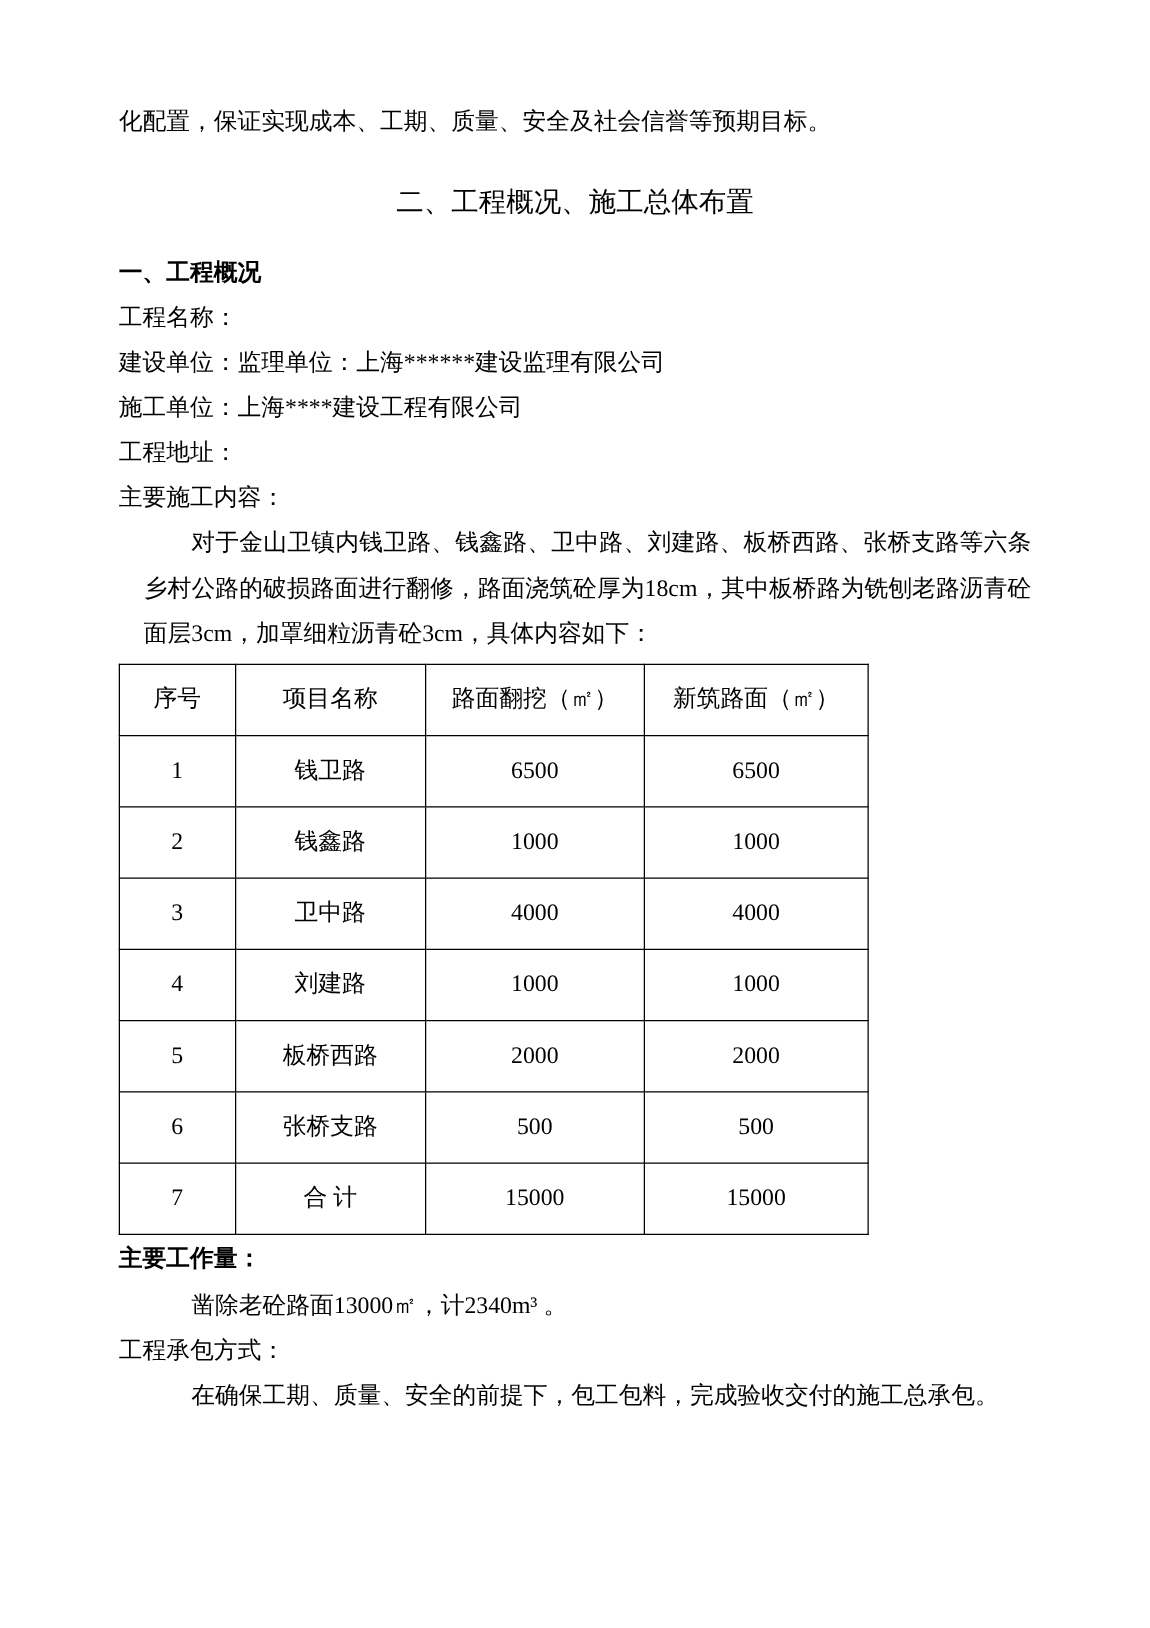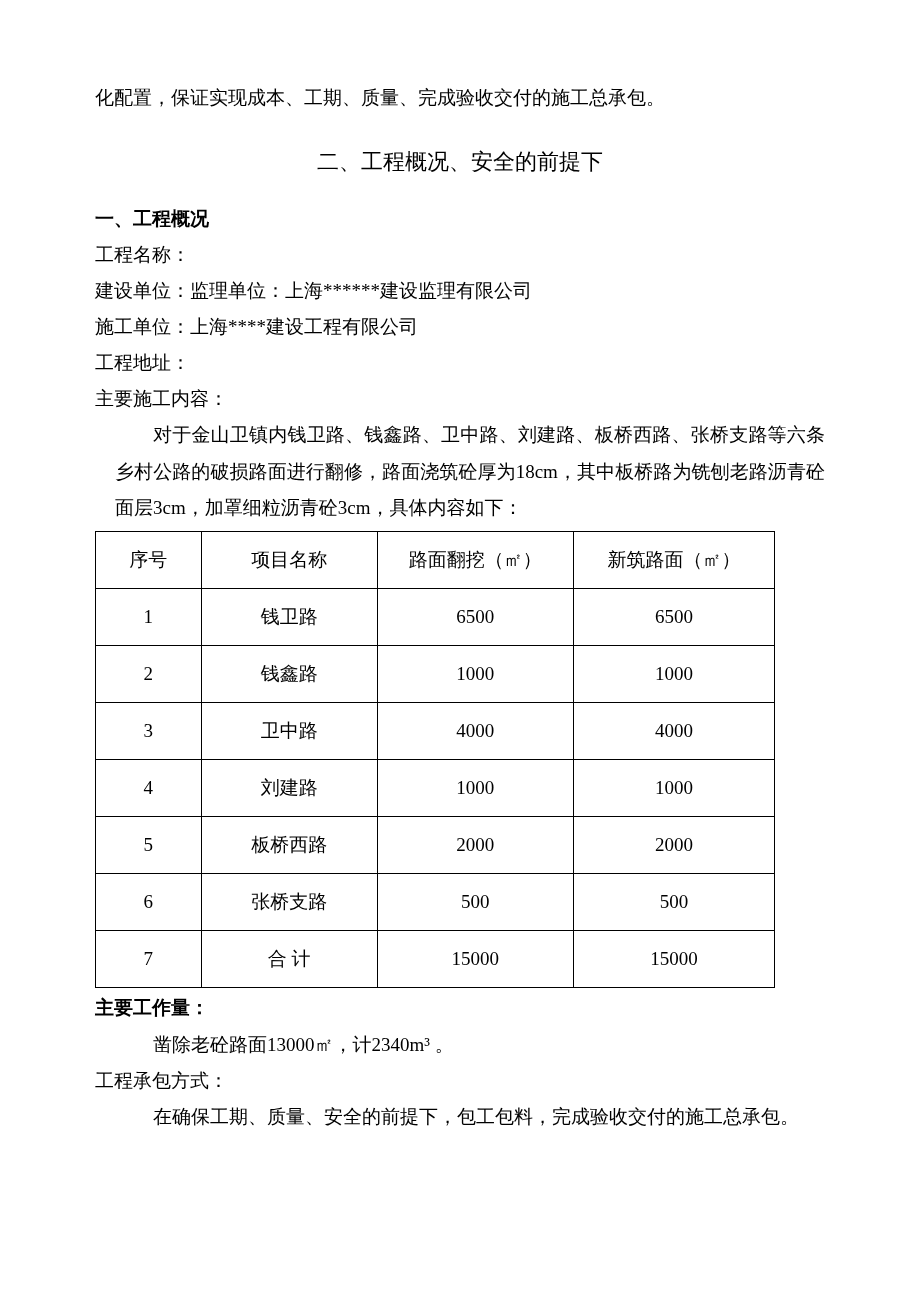--- a/index.html
+++ b/index.html
@@ -29,21 +29,21 @@
     }
     .indent {
       text-indent: 2em;
       margin-left: 20px;
     }
     .table-wrap {
       margin: 5px 0 0 0;
     }
     table {
       border-collapse: collapse;
-      width: 680px;
+      width: 600px;
     }
     th, td {
       border: 1px solid #000;
       text-align: center;
       padding: 10px 0;
       font-weight: normal;
       font-size: 19px;
     }
     th { }
     .col1 { width: 105px; }
@@ -51,23 +51,23 @@
     .col3 { width: 195px; }
     .col4 { width: 200px; }
     .workload {
       margin-top: 2px;
       font-weight: bold;
     }
   </style>
 </head>
 <body>
 
-<p class="para-frag">化配置，保证实现成本、工期、质量、完成验收交付的施工总承包。</p>
+<p class="para-frag">化配置，保证实现成本、工期、质量、安全及社会信誉等预期目标。</p>
 
-<p class="heading">二、工程概况、安全的前提下</p>
+<p class="heading">二、工程概况、施工总体布置</p>
 
 <p class="subheading">一、工程概况</p>
 
 <p class="field-line">工程名称：</p>
 <p class="field-line">建设单位：监理单位：上海******建设监理有限公司</p>
 <p class="field-line">施工单位：上海****建设工程有限公司</p>
 <p class="field-line">工程地址：</p>
 <p class="field-line">主要施工内容：</p>
 <p class="indent para-frag">对于金山卫镇内钱卫路、钱鑫路、卫中路、刘建路、板桥西路、张桥支路等六条乡村公路的破损路面进行翻修，路面浇筑砼厚为18cm，其中板桥路为铣刨老路沥青砼面层3cm，加罩细粒沥青砼3cm，具体内容如下：</p>
 

